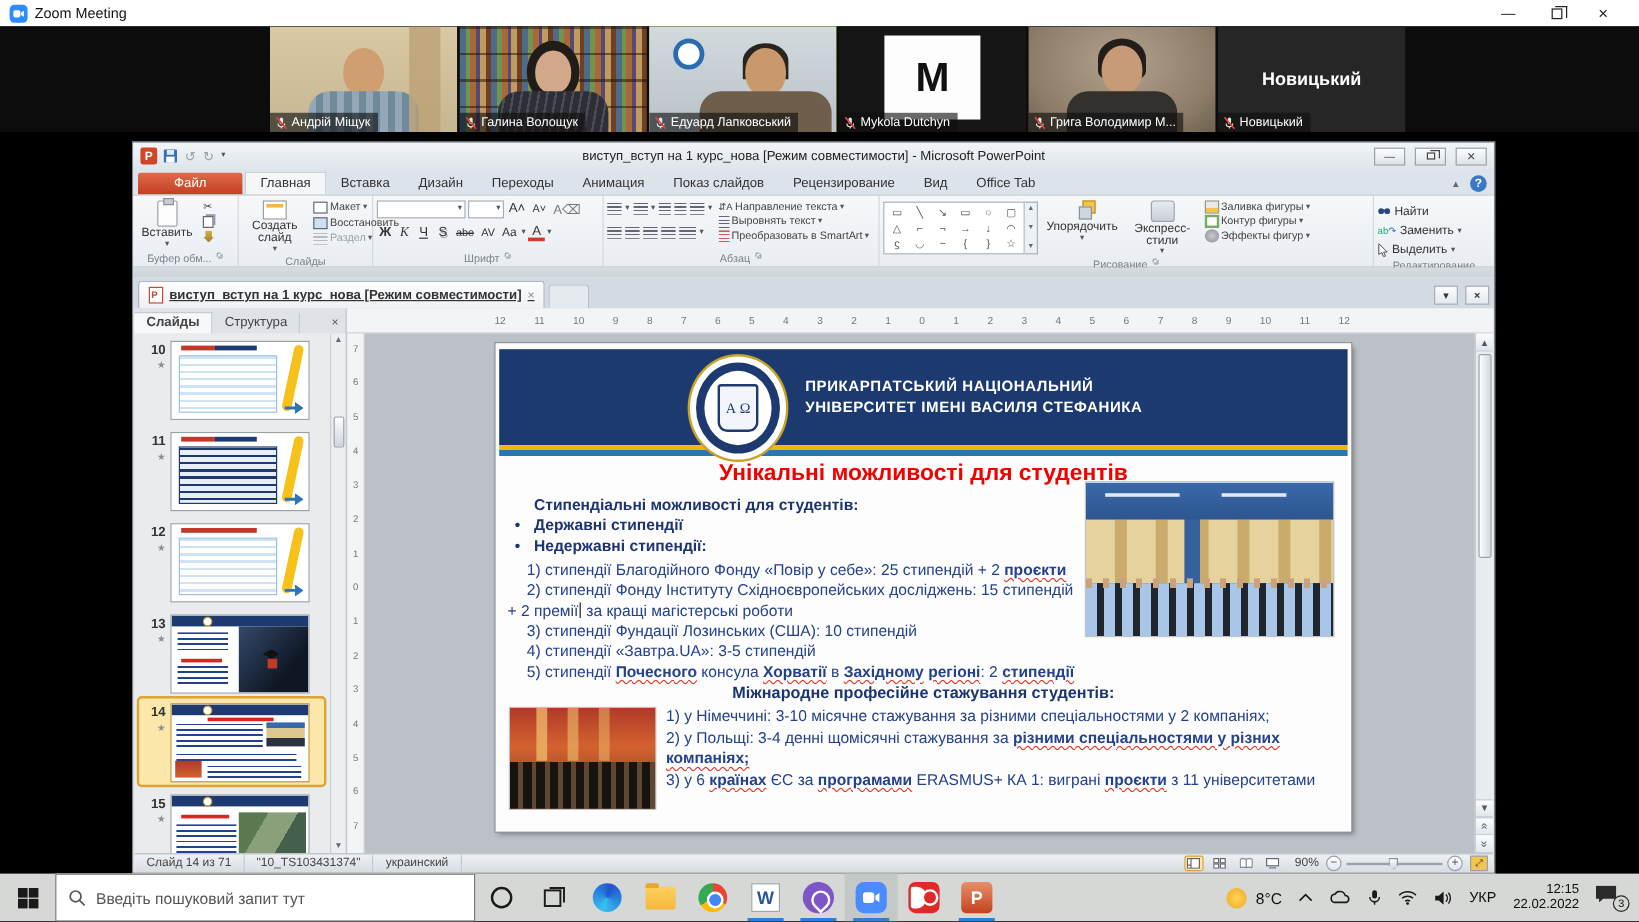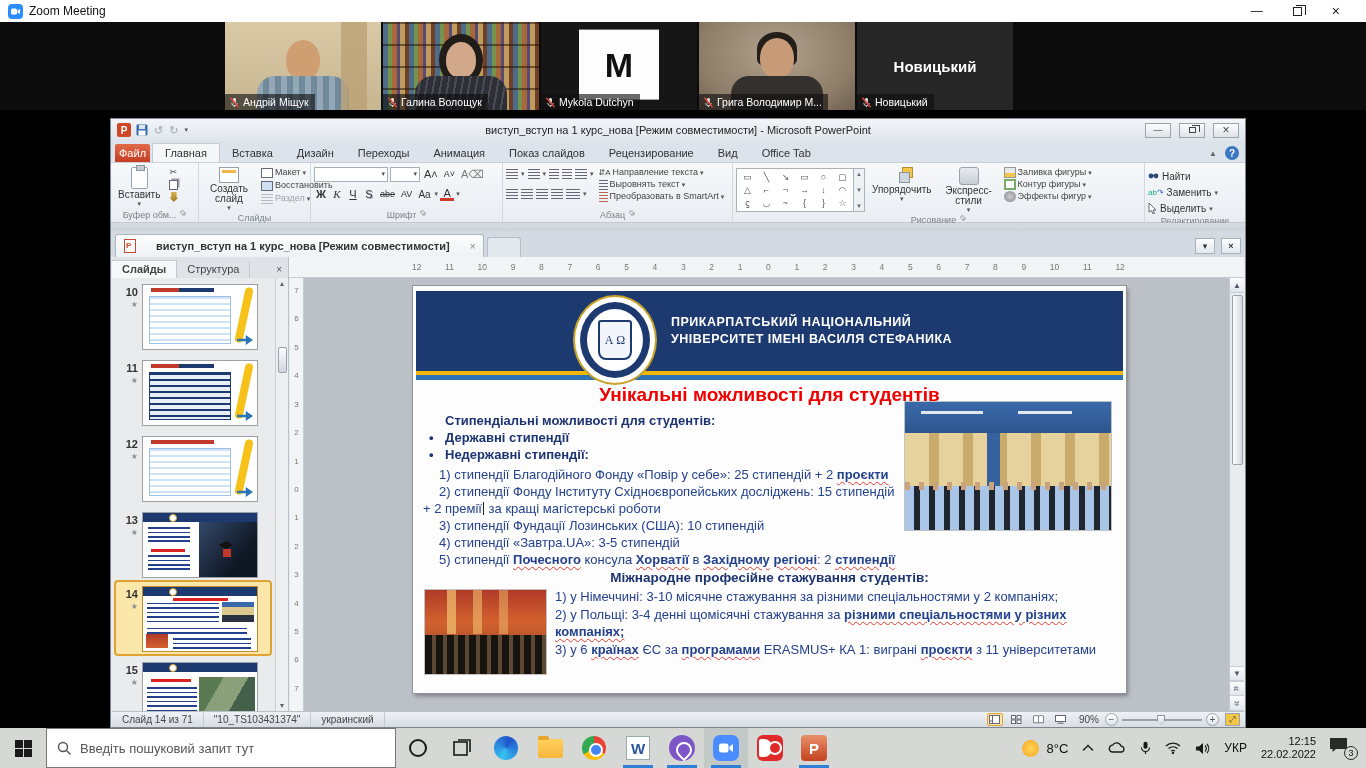--- a/index.html
+++ b/index.html
@@ -71,21 +71,21 @@
   .ptitletext{position:absolute;left:0;right:0;text-align:center;pointer-events:none;}
   .pwin{margin-left:auto;display:flex;gap:8px;align-items:center;}
   .pwbtn{width:26px;height:15px;border:1px solid #9aa2ab;background:linear-gradient(#fcfdfe,#dde3e9);
          display:flex;align-items:center;justify-content:center;font-size:9px;color:#444;}
   .prest{width:7px;height:6px;border:1px solid #444;position:relative;}
   .prest:before{content:"";position:absolute;left:2px;top:-3px;width:7px;height:6px;border:1px solid #444;border-bottom:none;border-left:none;}
 
   
   .rtabs{position:absolute;left:0;right:0;top:22px;height:21px;background:#dde3ea;display:flex;align-items:flex-end;padding-left:4px;font-size:11px;color:#333;}
   .rtab{padding:3px 12px 3px;cursor:default;}
-  .rtab.file{background:linear-gradient(#e06a4a,#c43e22);color:#fff;border-radius:2px 2px 0 0;margin-right:2px;padding:3px 4px;}
+  .rtab.file{background:linear-gradient(#e06a4a,#c43e22);color:#fff;border-radius:2px 2px 0 0;margin-right:2px;padding:3px 30px;}
   .rtab.sel{background:#f4f6f8;border:1px solid #c3cad2;border-bottom:none;border-radius:2px 2px 0 0;}
   .rtabs-right{margin-left:auto;display:flex;align-items:center;gap:8px;padding:0 6px 2px;}
   .collapse-chev{font-size:8px;color:#667;}
   .helpq{width:14px;height:14px;border-radius:50%;background:#3a78c3;color:#fff;font-size:10px;font-weight:bold;display:flex;align-items:center;justify-content:center;}
 
   
   .ribbon{position:absolute;left:0;right:0;top:43px;height:61px;background:linear-gradient(#f6f8fa,#e9edf2);
           border-top:1px solid #c8cfd7;border-bottom:1px solid #c2c9d1;display:flex;font-size:10px;color:#333;}
   .rgroup{position:relative;height:100%;border-right:1px solid #d2d8de;display:flex;flex-direction:column;padding:2px 3px 0;}
   .rbody{flex:1;display:flex;align-items:flex-start;gap:3px;}
@@ -111,22 +111,22 @@
   .arrangeicon{width:18px;height:16px;position:relative;margin-bottom:1px;}
   .arrangeicon i{position:absolute;width:11px;height:11px;background:#f3c64a;border:1px solid #b98f2c;}
   .arrangeicon i:last-child{left:6px;top:5px;background:#cfd6dd;border-color:#8b939c;}
   .qstyleicon{width:20px;height:18px;background:linear-gradient(#e8ebef,#c9cfd6);border:1px solid #9aa2ab;border-radius:3px;}
   .fillico{width:12px;height:11px;display:inline-block;}
   .editrow{display:flex;align-items:center;gap:3px;font-size:10px;color:#333;line-height:15px;}
 
   
   .octsep{position:absolute;left:0;right:0;top:104px;height:8px;background:linear-gradient(#d7dce2,#cdd3da);}
   .octab{position:absolute;left:0;right:0;top:112px;height:26px;background:#d4dae1;display:flex;align-items:flex-end;padding:0 4px;}
-  .odoc{display:flex;align-items:center;gap:20px;background:linear-gradient(#fdfdfe,#eef1f5);border:1px solid #aeb6bf;border-bottom:none;
-        border-radius:3px 3px 0 0;height:23px;padding:0 8px;font-size:11px;font-weight:bold;color:#333;}
+  .odoc{display:flex;align-items:center;gap:5px;background:linear-gradient(#fdfdfe,#eef1f5);border:1px solid #aeb6bf;border-bottom:none;
+        border-radius:3px 3px 0 0;height:23px;padding:0 8px;font-size:11px;font-weight:bold;color:#333;text-decoration:underline;}
   .odocicon{width:12px;height:14px;background:#fff;border:1px solid #c24a33;position:relative;}
   .odocicon:before{content:"P";position:absolute;left:1px;top:1px;font-size:8px;font-weight:bold;color:#c24a33;}
   .odoc .ox{color:#888;font-weight:normal;font-size:10px;}
   .ostub{width:34px;height:20px;background:#e4e9ee;border:1px solid #b6bec7;border-bottom:none;border-radius:3px 3px 0 0;margin-left:3px;}
   .octrl{margin-left:auto;display:flex;gap:6px;align-items:center;padding-bottom:3px;}
   .octrl .ob{width:20px;height:16px;border:1px solid #a8b0b8;background:linear-gradient(#fbfcfd,#e4e9ee);display:flex;align-items:center;justify-content:center;font-size:9px;color:#333;}
 
   
   .prow{position:absolute;left:1px;right:1px;top:138px;height:21px;display:flex;}
   .ptabs{width:177px;background:#dfe3e8;border-right:1px solid #b9c0c8;display:flex;align-items:flex-end;font-size:11px;color:#444;}
@@ -326,20 +326,39 @@
         <div class="vlabel">
           <svg width="11" height="11" viewBox="0 0 12 12">
               <rect x="4.5" y="1" width="3" height="6" rx="1.5" fill="#e6e6e6"></rect>
               <path d="M3 6.5a3 3 0 0 0 6 0" fill="none" stroke="#e6e6e6"></path>
               <line x1="6" y1="9.5" x2="6" y2="11" stroke="#e6e6e6"></line>
               <line x1="1.5" y1="0.8" x2="10.5" y2="11.2" stroke="#e0443a" stroke-width="1.6"></line>
             </svg>
           <span>Галина Волощук</span>
         </div>
       </div>
+      <div class="tile t3">
+        <div class="vid">
+            <div class="walllogo"></div>
+            <div class="person">
+              <div class="hair"></div>
+              <div class="head"></div>
+              <div class="torso"></div>
+            </div>
+          </div>
+        <div class="vlabel">
+          <svg width="11" height="11" viewBox="0 0 12 12">
+              <rect x="4.5" y="1" width="3" height="6" rx="1.5" fill="#e6e6e6"></rect>
+              <path d="M3 6.5a3 3 0 0 0 6 0" fill="none" stroke="#e6e6e6"></path>
+              <line x1="6" y1="9.5" x2="6" y2="11" stroke="#e6e6e6"></line>
+              <line x1="1.5" y1="0.8" x2="10.5" y2="11.2" stroke="#e0443a" stroke-width="1.6"></line>
+            </svg>
+          <span>Едуард Лапковський</span>
+        </div>
+      </div>
       <div class="tile t4">
         <div class="vid">
             <div class="mbox">
               <span>M</span>
             </div>
           </div>
         <div class="vlabel">
           <svg width="11" height="11" viewBox="0 0 12 12">
               <rect x="4.5" y="1" width="3" height="6" rx="1.5" fill="#e6e6e6"></rect>
               <path d="M3 6.5a3 3 0 0 0 6 0" fill="none" stroke="#e6e6e6"></path>

